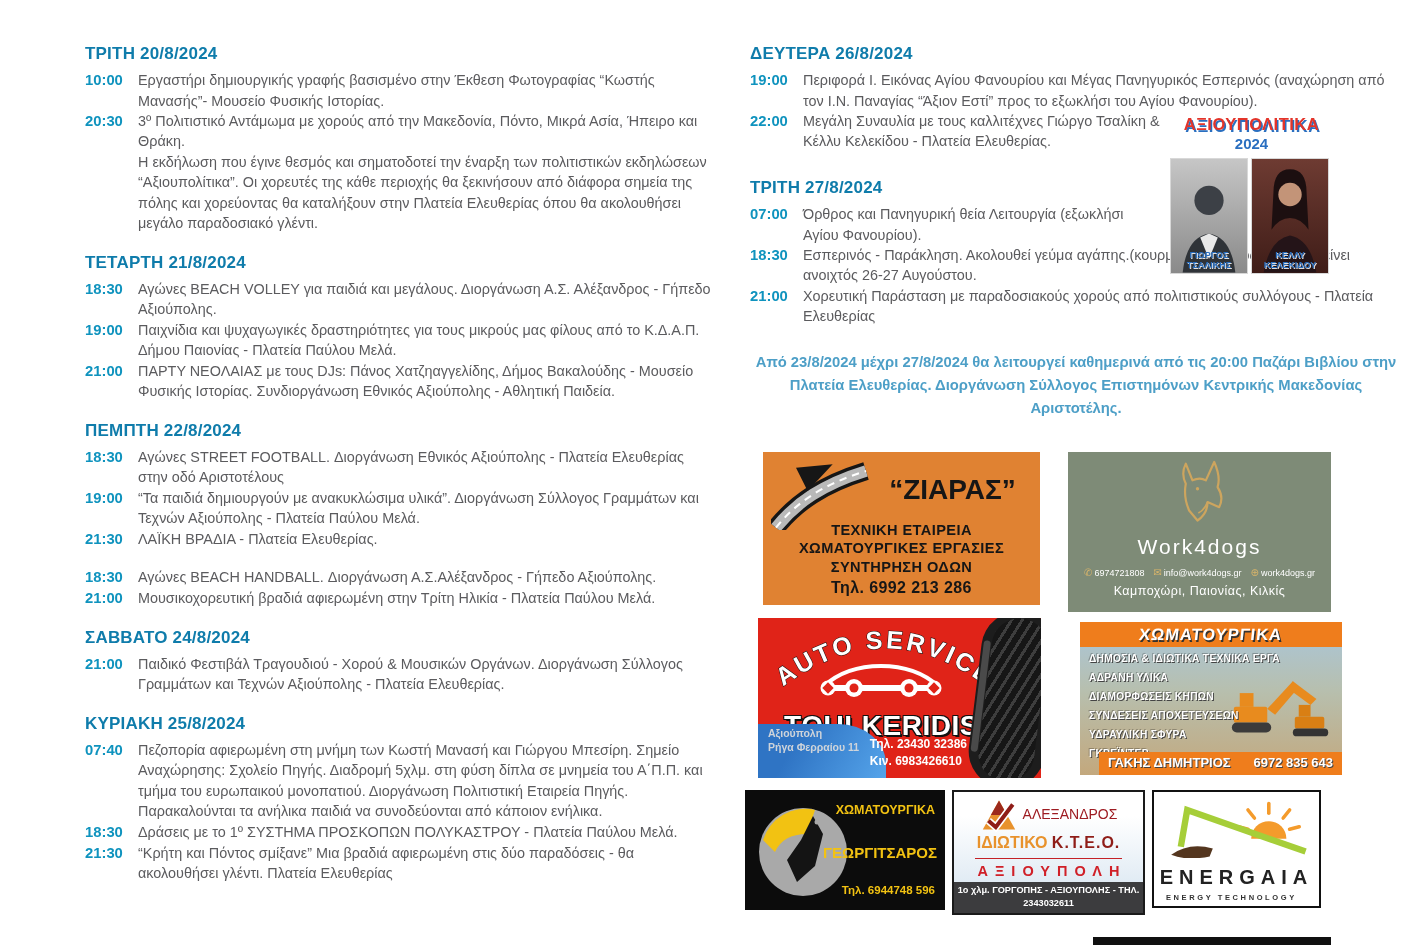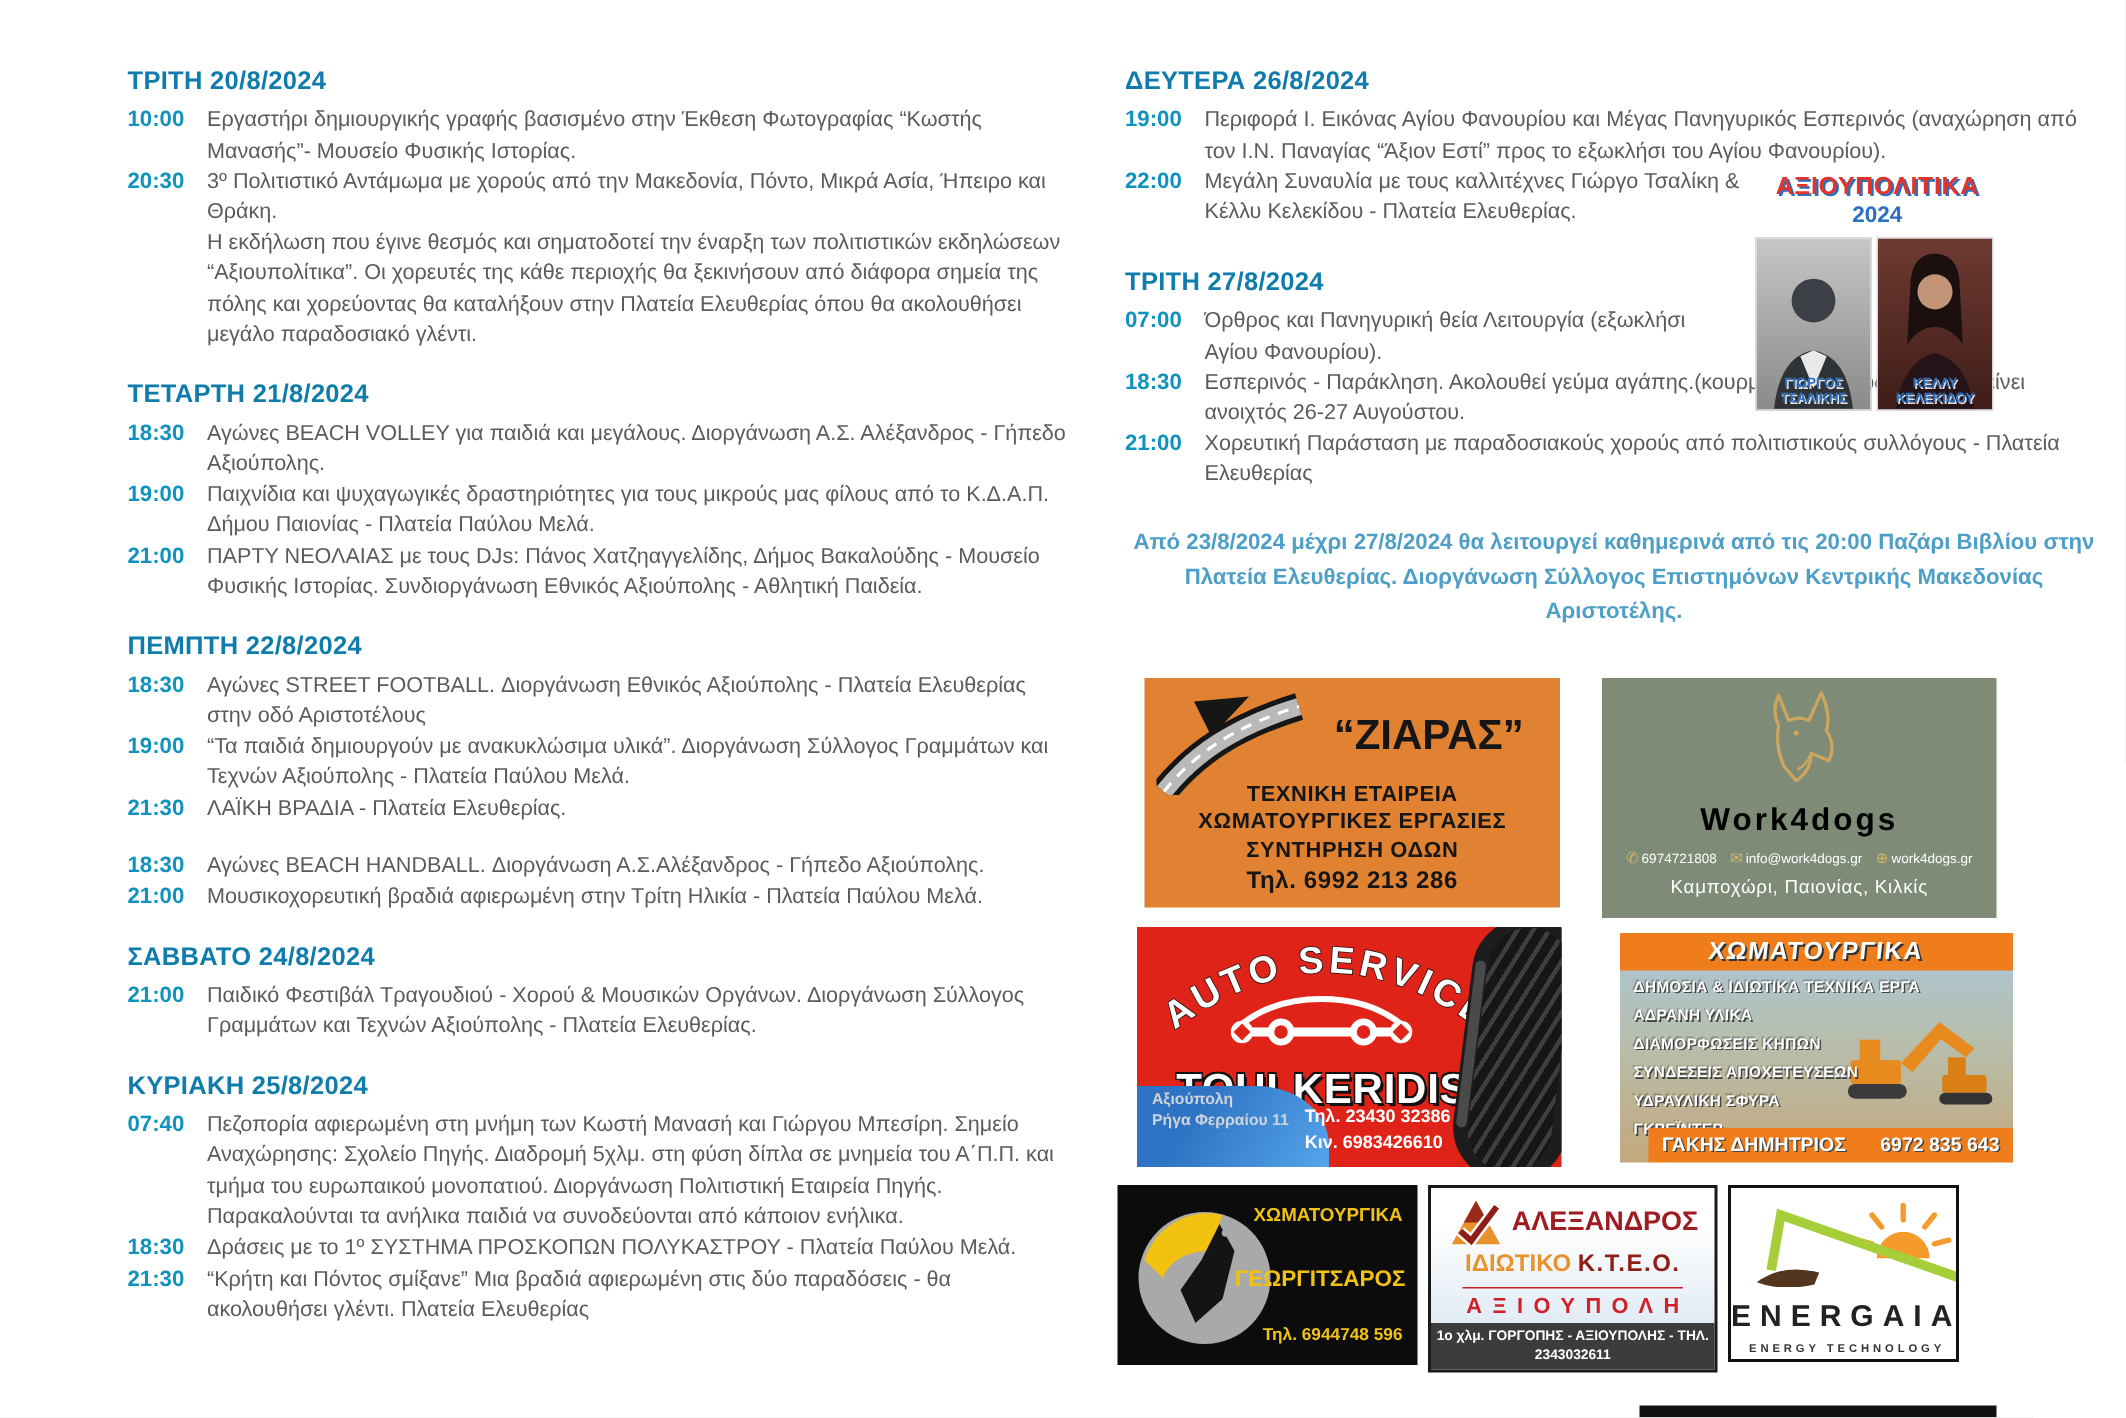--- a/index.html
+++ b/index.html
@@ -44,21 +44,21 @@
   .ziaras-logo  { position:absolute; left:8px; top:10px; width:100px; height:68px; }
   .ziaras-name  { position:absolute; left:106px; top:18px; right:4px; text-align:center;
                   font-size:28px; font-weight:800; color:#161616; }
   .ziaras-lines { position:absolute; left:0; right:0; bottom:7px; text-align:center;
                   color:#161616; font-weight:800; font-size:14.6px; line-height:1.28; letter-spacing:.4px; }
   .ziaras-phone { font-size:16px; margin-top:1px; }
   
   .ad-work4dogs { left:1068px; top:452px; width:263px; height:160px; background:#7e8b77;
                   color:#fff; text-align:center; overflow:hidden; }
   .dog-logo { display:block; margin:3px auto 0; width:92px; height:80px; }
-  .w4d-name { font-size:21px; letter-spacing:2px; color:#000000; font-weight:700; margin-top:-3px; }
+  .w4d-name { font-size:21px; letter-spacing:2px; color:#ffffff; font-weight:400; margin-top:-3px; }
   .w4d-contacts { display:flex; justify-content:center; align-items:center; gap:9px;
                   font-size:9px; margin-top:4px; white-space:nowrap; }
   .w4d-ic { color:#d8b46a; font-size:10px; margin-right:2px; }
   .w4d-loc { font-size:12.5px; margin-top:3px; letter-spacing:.5px; }
   
   .ad-toulkeridis { left:758px; top:618px; width:283px; height:160px; background:#e02318; overflow:hidden; }
   .tk-arch { position:absolute; left:2px; top:0; width:250px; height:84px; }
   .tk-arch text { font-size:26px; font-weight:800; fill:#ffffff; stroke:#111111;
                   stroke-width:1.1px; paint-order:stroke; letter-spacing:3px; }
   .tk-car  { position:absolute; left:48px; top:38px; width:150px; height:46px; }
@@ -97,31 +97,31 @@
   .gg-logo { position:absolute; left:8px; top:9px; width:100px; height:102px; }
   .gg-cat   { position:absolute; right:10px; top:12px; color:#f2c212; font-weight:800; font-size:12.5px; }
   .gg-name  { position:absolute; right:8px;  top:52px; color:#f2c212; font-weight:800; font-size:15px; }
   .gg-phone { position:absolute; right:10px; bottom:12px; color:#f2c212; font-weight:800; font-size:11.5px; }
   
   .ad-kteo { left:952px; top:790px; width:193px; height:125px; border:2px solid #1a1a1a;
              background:linear-gradient(180deg,#ffffff 20%,#d3e2ef);
              display:flex; flex-direction:column; align-items:center; }
   .kt-row1 { display:flex; align-items:center; gap:5px; margin-top:6px; }
   .kt-logo { width:38px; height:34px; }
-  .kt-brand { color:#9e1c22; font-weight:700; font-size:18px; }
+  .kt-brand { color:#9e1c22; font-weight:400; font-size:14px; }
   .kt-row2 { margin-top:0; font-size:16px; white-space:nowrap; }
   .kt-private { color:#e8922c; font-weight:700; }
   .kt-kteo { color:#8f1d18; font-weight:800; letter-spacing:1px; }
   .kt-bar { width:78%; height:5px; background:#c42026; margin-top:3px; }
   .kt-city { color:#d02028; font-weight:800; font-size:14.5px; letter-spacing:7px; margin-top:2px;
              white-space:nowrap; text-indent:7px; }
   .kt-addr { margin-top:auto; width:100%; background:#3c3c3e; color:#fff; font-weight:700;
              font-size:9.2px; text-align:center; padding:2.5px 0; }
   
-  .ad-energaia { left:1152px; top:790px; width:154px; height:118px; background:#fff;
+  .ad-energaia { left:1152px; top:790px; width:169px; height:118px; background:#fff;
                  border:2px solid #111; text-align:center; overflow:hidden; }
   .en-logo { width:180px; height:64px; margin-top:2px; }
   .en-name { font-size:20px; font-weight:600; color:#222; letter-spacing:6px; margin-top:-2px; white-space:nowrap; }
   .en-tag  { font-size:7.5px; font-weight:700; color:#333; letter-spacing:2.6px; margin-top:2px;
              text-align:left; padding-left:12px; }
   .edge-bar { position:absolute; left:1093px; top:937px; width:238px; height:8px; background:#101010; }
 </style>
 </head>
 <body>
 

